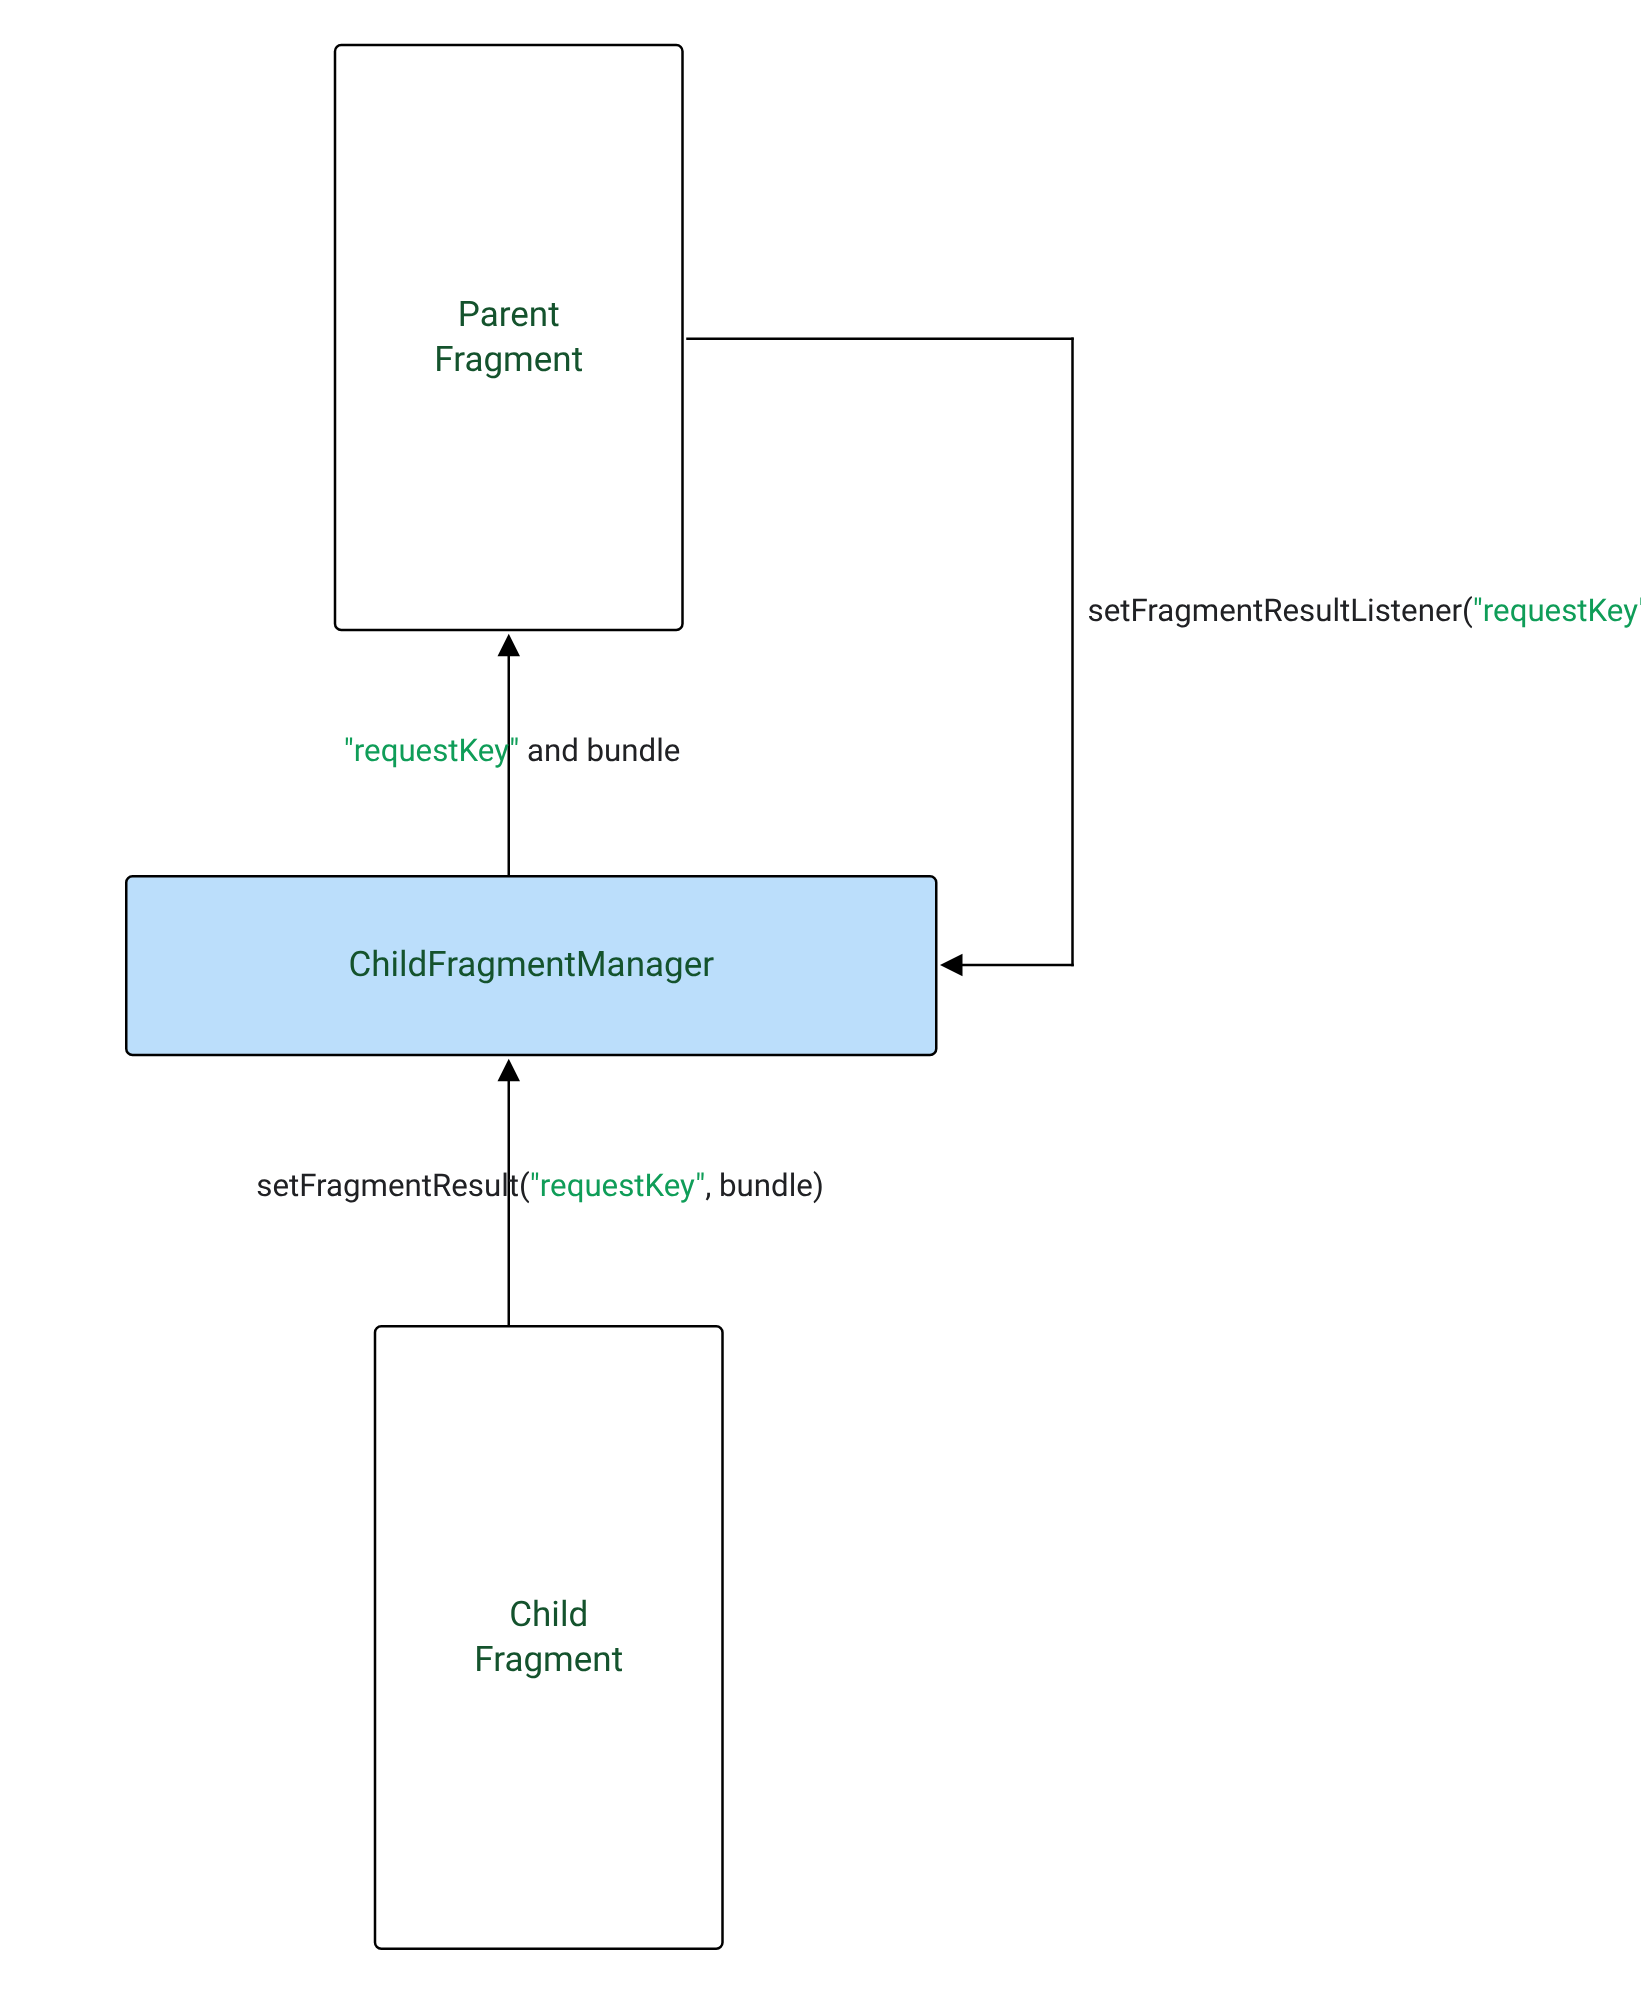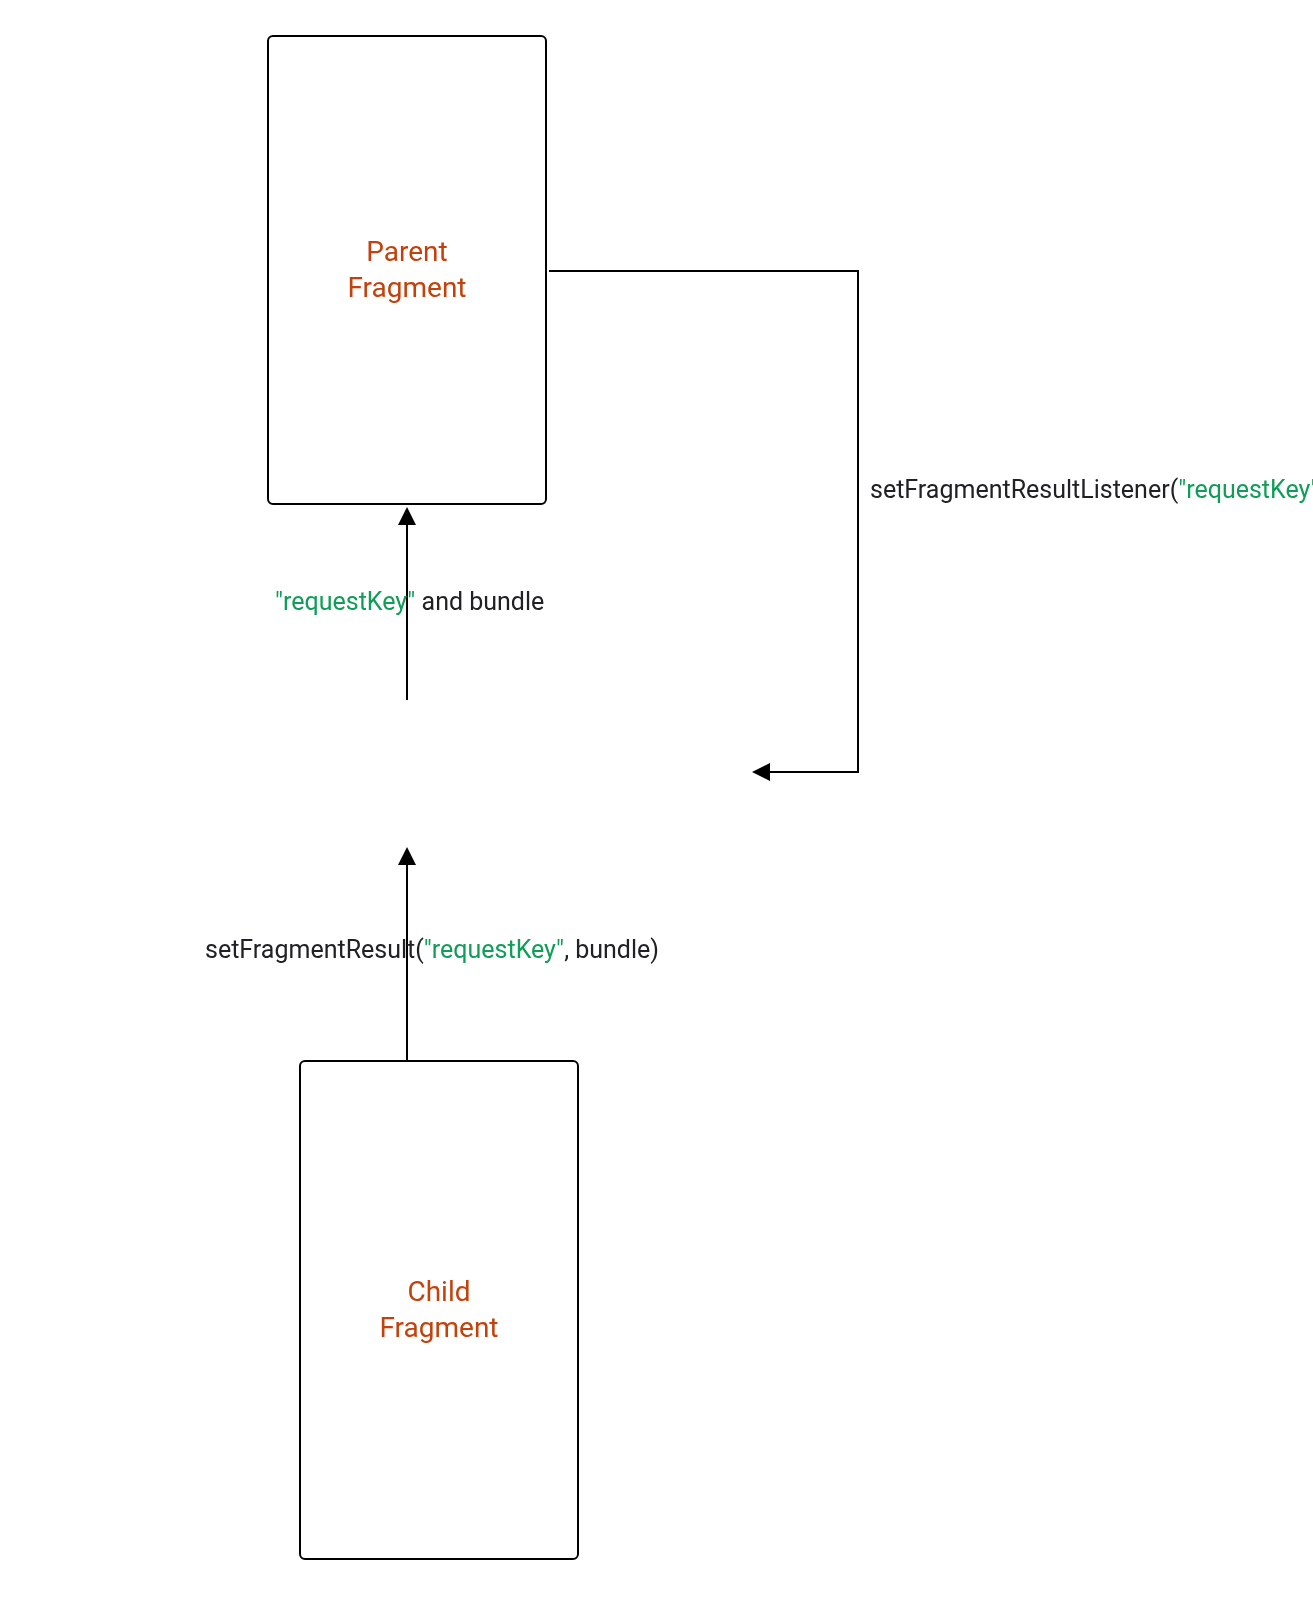--- a/index.html
+++ b/index.html
@@ -21,21 +21,21 @@
     }
     .box {
       position: absolute;
       border: 2px solid #000000;
       border-radius: 6px;
       display: flex;
       align-items: center;
       justify-content: center;
       text-align: center;
       font-size: 28px;
-      color: #c2410c;
+      color: #14532d;
       line-height: 1.3;
     }
     .parent-box {
       left: 267px;
       top: 35px;
       width: 280px;
       height: 470px;
       background: #ffffff;
     }
     .manager-box {
@@ -82,20 +82,23 @@
 
 <div class="diagram">
 
   <div class="box parent-box">
     <div>
       <span>Parent</span><br>
       <span>Fragment</span>
     </div>
   </div>
 
+  <div class="box manager-box">
+    <span>ChildFragmentManager</span>
+  </div>
 
   <div class="box child-box">
     <div>
       <span>Child</span><br>
       <span>Fragment</span>
     </div>
   </div>
 
   <div class="arrow-line" style="left: 406px; top: 523px; width: 2px; height: 177px;"></div>
   <div class="arrow-head arrow-up" style="left: 398px; top: 507px;"></div>

